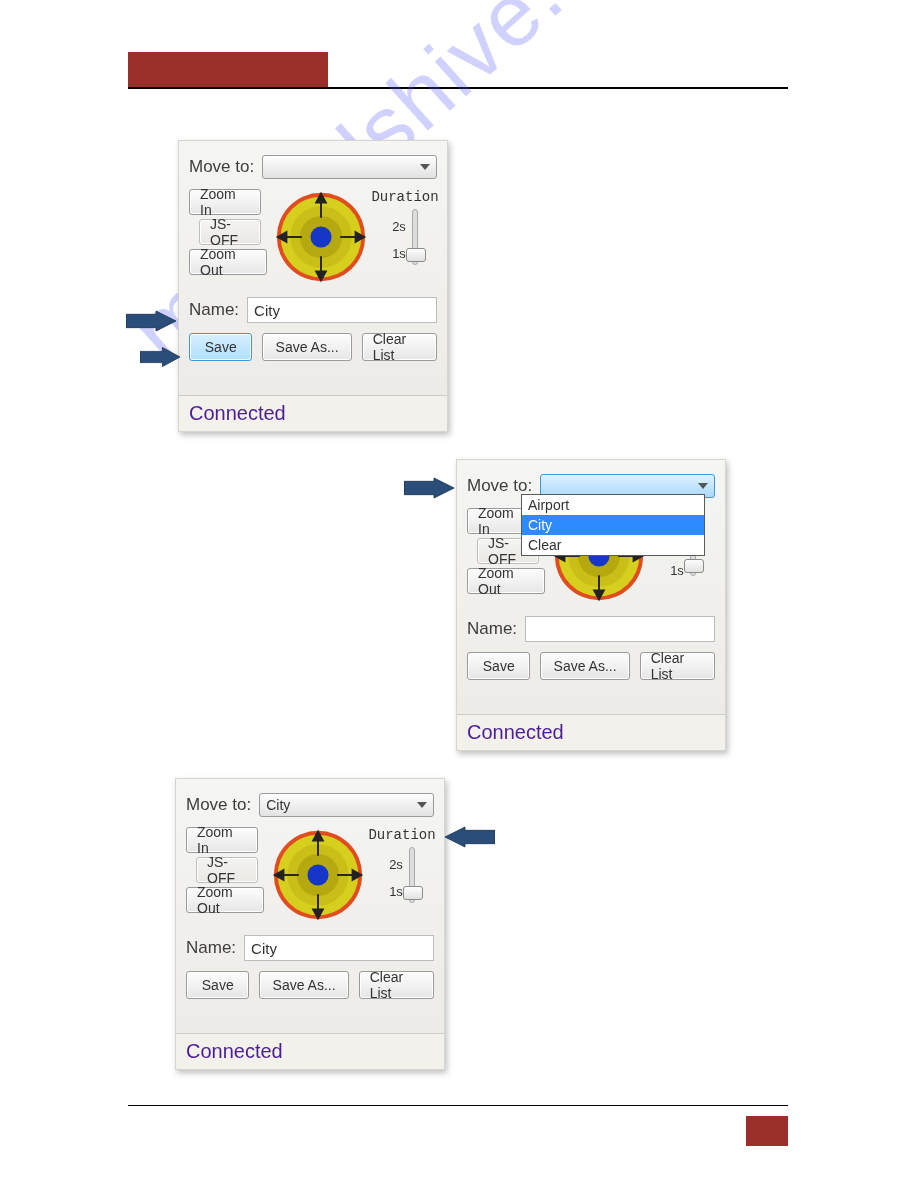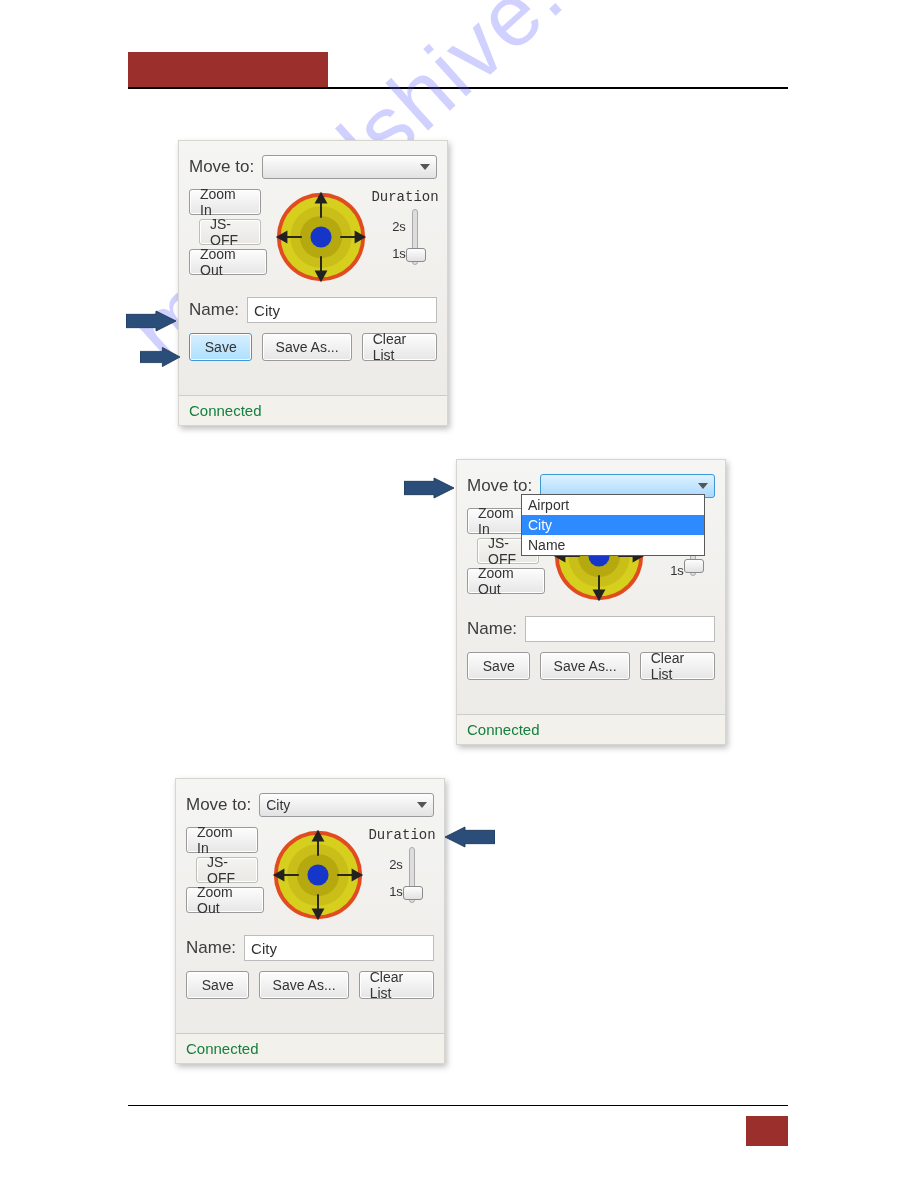--- a/index.html
+++ b/index.html
@@ -160,22 +160,22 @@
     height: 14px;
     background: linear-gradient(#fdfdfd,#e2e2e2);
     border: 1px solid #8b8b8b;
     border-radius: 3px;
   }
 
   .status {
     border-top: 1px solid #ccc;
     background: #f3f1ec;
     padding: 6px 10px;
-    font-size: 15px;
-    color: #15803d;
+    font-size: 20px;
+    color: #4c1d95;
   }
 
   .arrow-ind {
     position: absolute;
     width: 50px;
     height: 22px;
   }
   .arrow-ind svg { width: 100%; height: 100%; display: block; }
 
   .dd-list {
@@ -295,21 +295,21 @@
         <span class="lbl">Move to:</span>
         <div class="dropdown" style="flex:1; background:linear-gradient(#dff1ff,#a9d9ff); border-color:#3e97d6;">
           <span></span>
           <span class="caret"></span>
         </div>
       </div>
 
       <div class="dd-list" style="left:64px; top:34px; width:184px;">
         <div class="dd-item">Airport</div>
         <div class="dd-item sel">City</div>
-        <div class="dd-item">Name</div>
+        <div class="dd-item">Clear</div>
       </div>
 
       <div class="row" style="align-items:flex-start; gap:6px;">
         <div style="display:flex; flex-direction:column; gap:4px;">
           <div class="btn small" style="width:72px;">Zoom In</div>
           <div class="btn flat small" style="width:62px; margin-left:10px;">JS-OFF</div>
           <div class="btn small" style="width:78px;">Zoom Out</div>
         </div>
 
         <div class="joystick">

